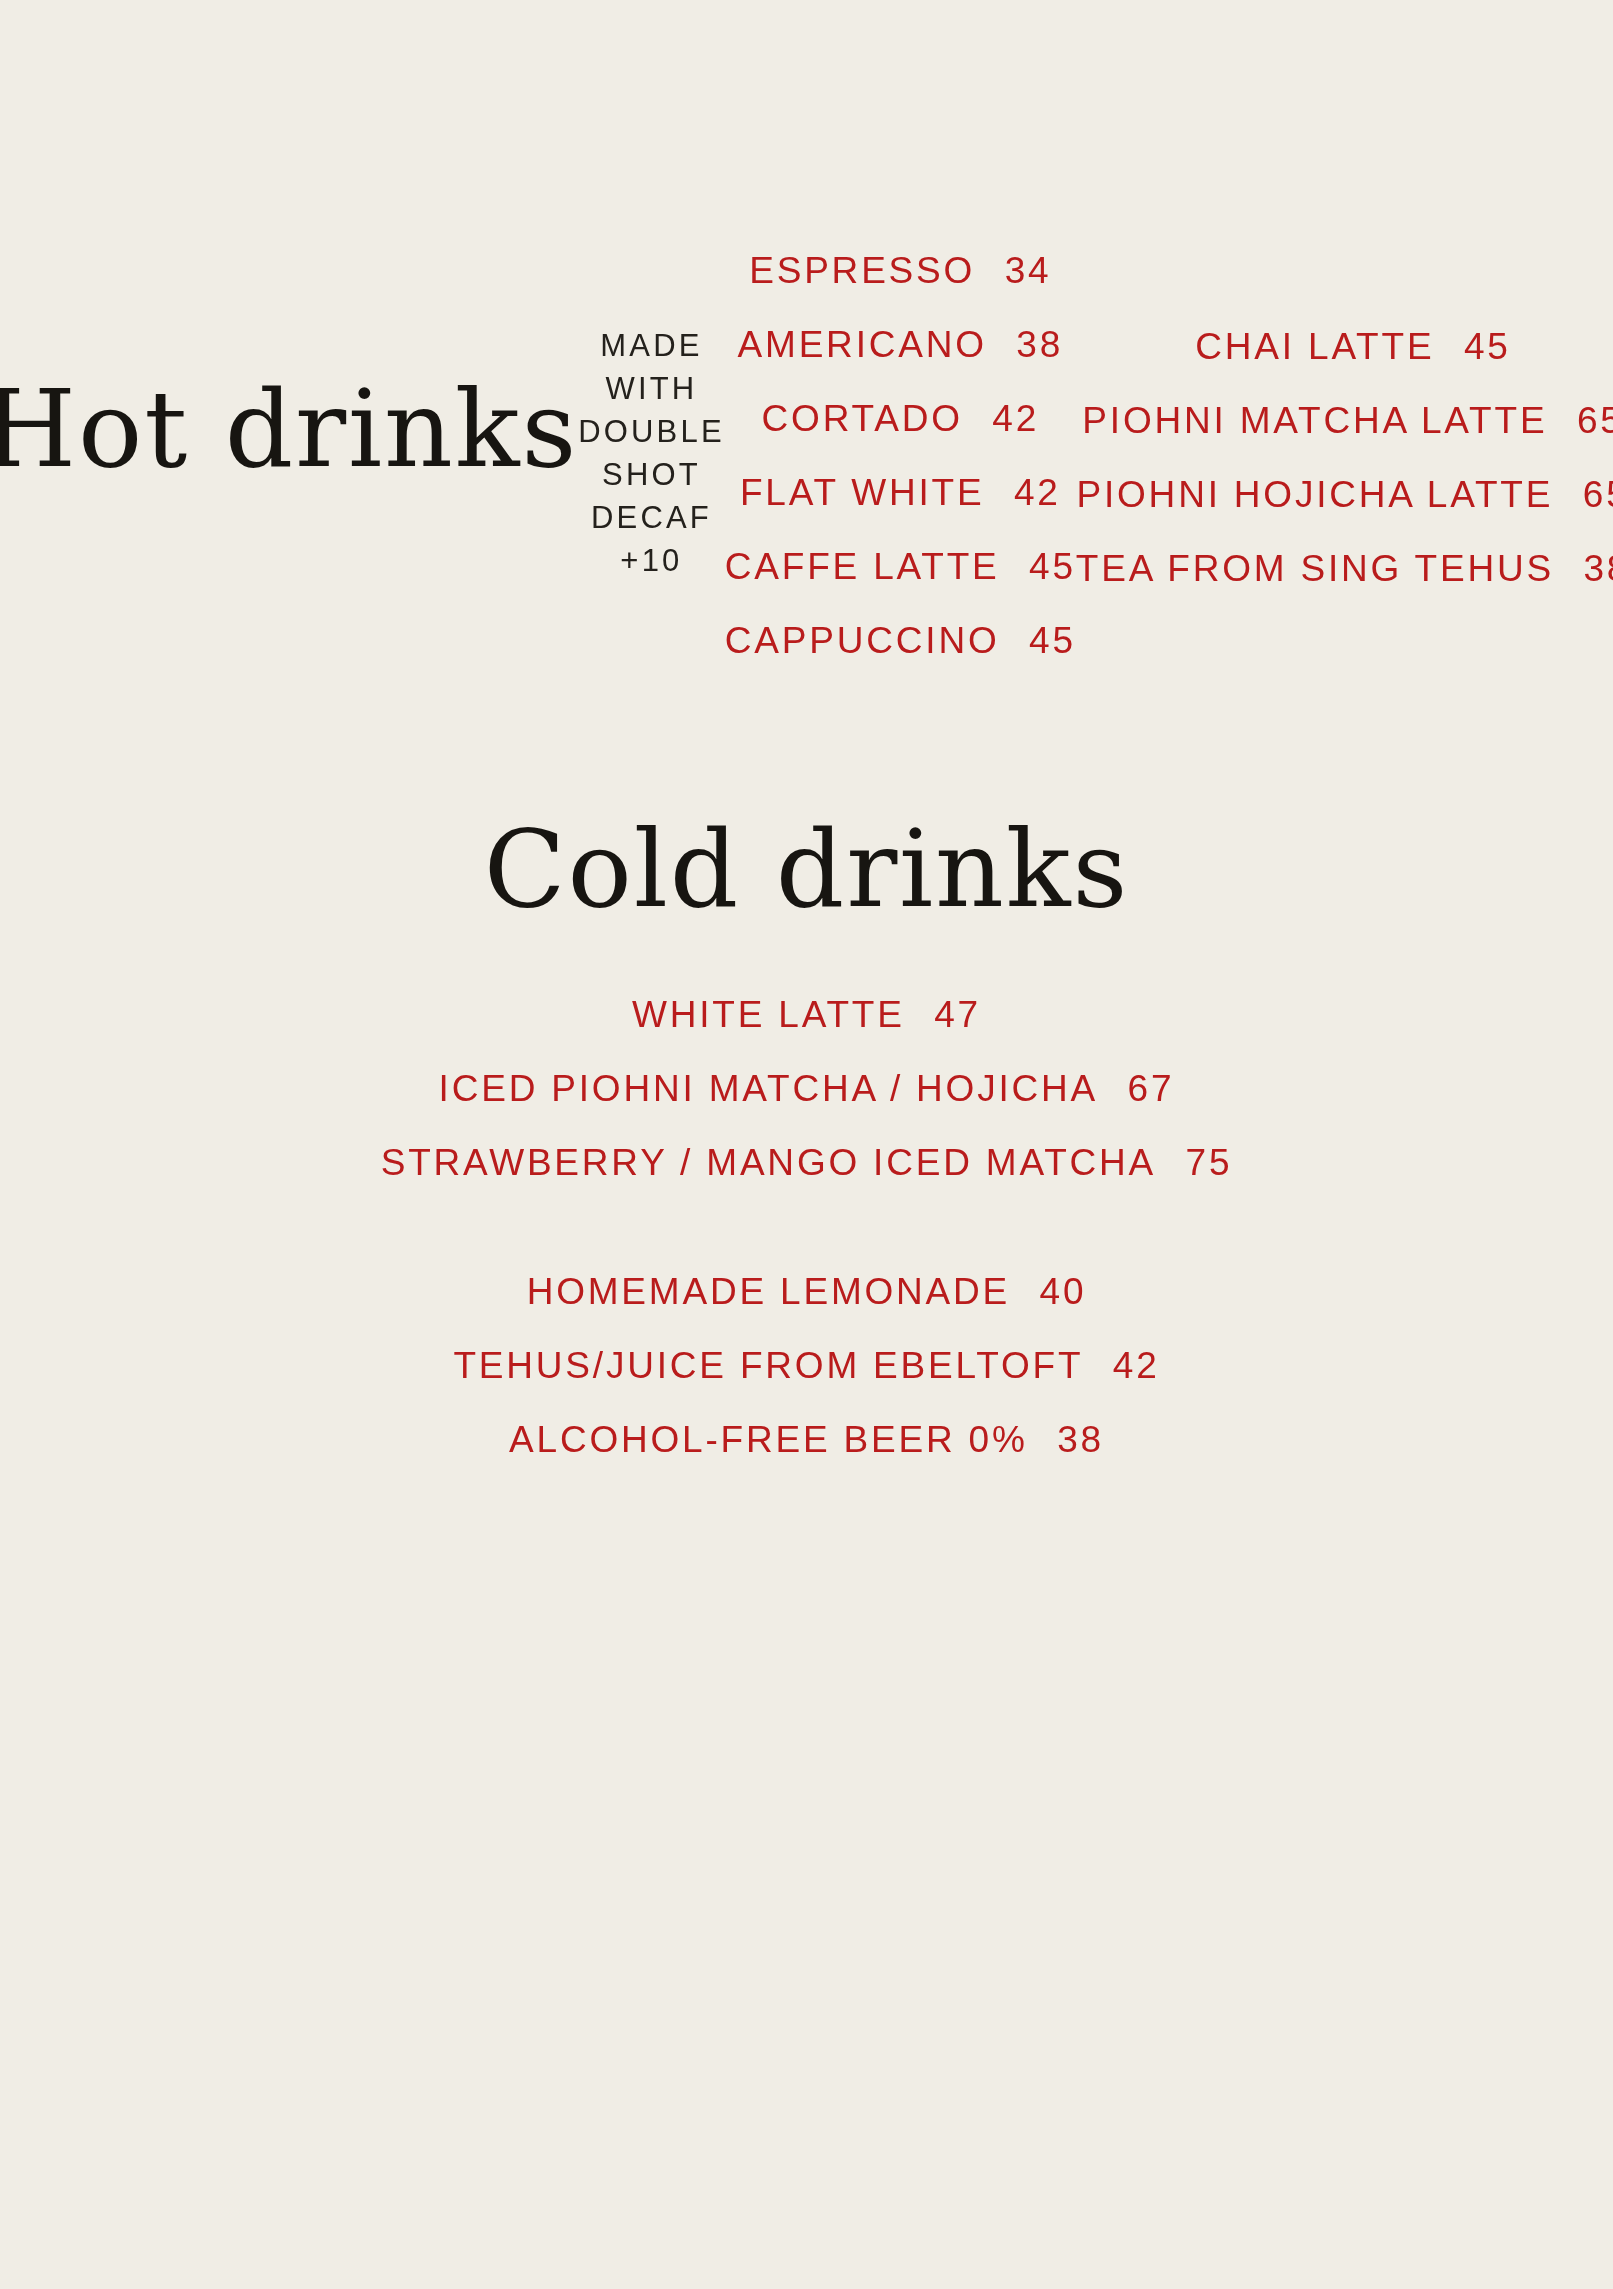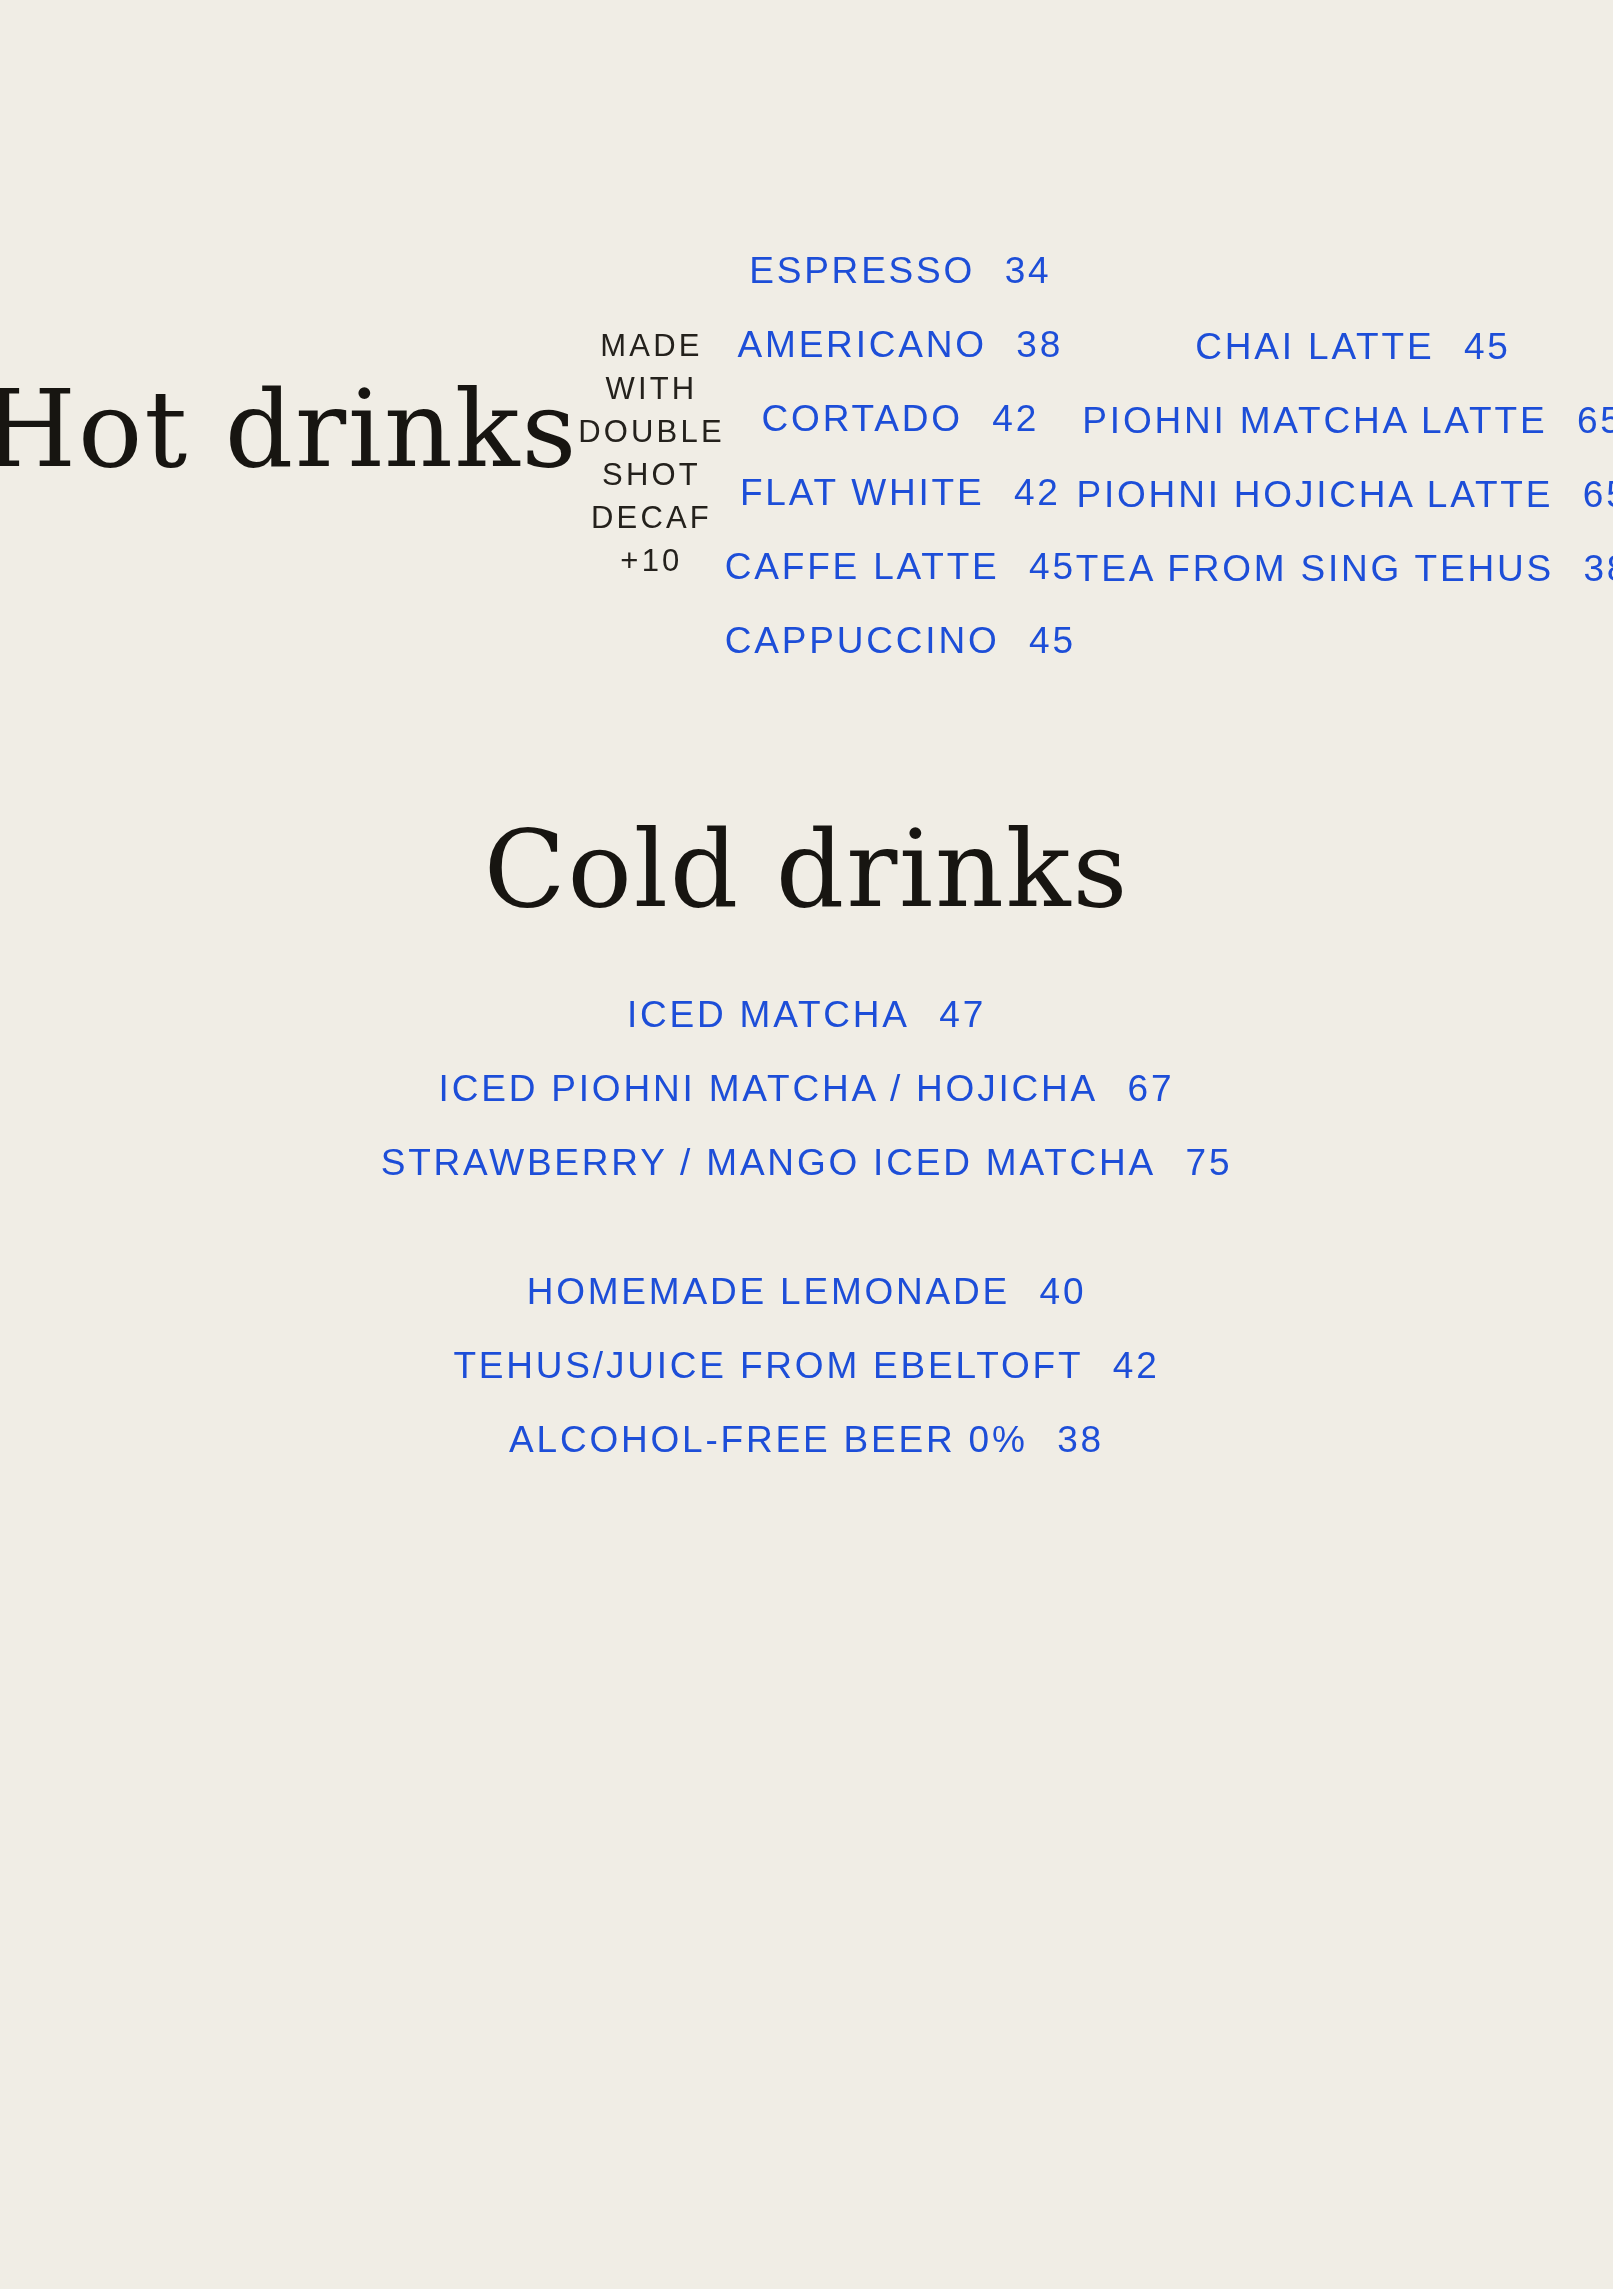--- a/index.html
+++ b/index.html
@@ -46,21 +46,21 @@
     flex-direction: column;
     align-items: center;
   }
   .menu-item {
     height: 74px;
     display: flex;
     align-items: center;
     justify-content: flex-start;
     font-size: 37px;
     letter-spacing: 2.8px;
-    color: #1d4ed8;
+    color: #b91c1c;
     white-space: nowrap;
   }
   .menu-item .price {
     margin-left: 29.5px;
   }
   .hot-group-1 { margin-top: 54px; }
   .hot-group-2 { margin-top: 57px; }
   .cold-title  { margin-top: 138px; }
   .cold-group-1 { margin-top: 55px; }
   .cold-group-2 { margin-top: 55px; }
@@ -123,21 +123,21 @@
         <span class="price">38</span>
       </div>
     </div>
   </div>
 
   <div style="display:flex;flex-direction:column;align-items:center;">
     <h1 class="section-title cold-title">Cold drinks</h1>
 
     <div class="group cold-group-1">
       <div class="menu-item">
-        <span class="name">ICED MATCHA</span>
+        <span class="name">WHITE LATTE</span>
         <span class="price">47</span>
       </div>
       <div class="menu-item">
         <span class="name">ICED PIOHNI MATCHA / HOJICHA</span>
         <span class="price">67</span>
       </div>
       <div class="menu-item">
         <span class="name">STRAWBERRY / MANGO ICED MATCHA</span>
         <span class="price">75</span>
       </div>

